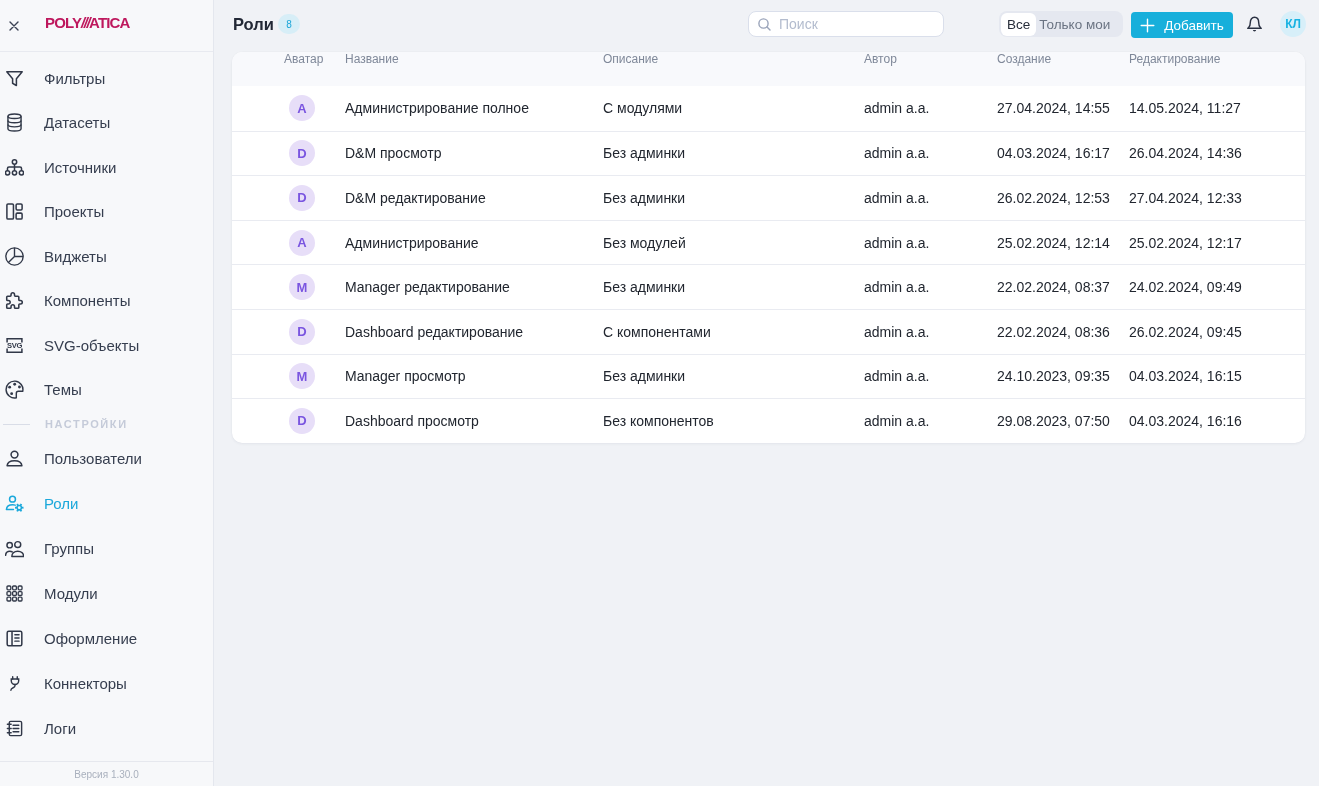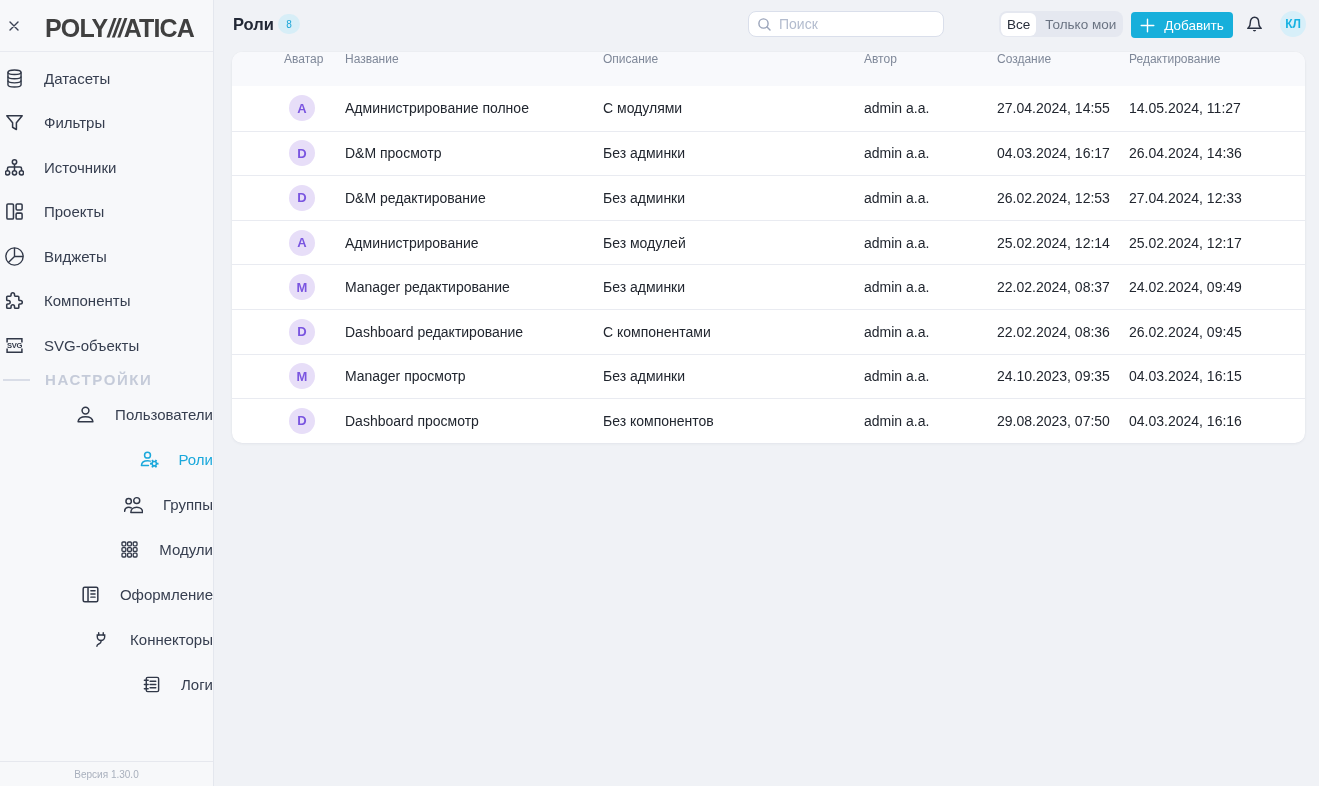--- a/index.html
+++ b/index.html
@@ -5,51 +5,51 @@
 <style>
   * { margin:0; padding:0; box-sizing:border-box; }
   html,body { width:1319px; height:786px; overflow:hidden; }
   body { font-family:"Liberation Sans", sans-serif; background:#f0f2f6; position:relative; }
 
   
   .sidebar { position:absolute; left:0; top:0; width:214px; height:786px;
              background:#f7f8fa; border-right:1px solid #e4e7ee; }
   .sb-head { height:52px; border-bottom:1px solid #e8eaf0; position:relative; }
   .sb-close { position:absolute; left:5px; top:17px; width:18px; height:18px; color:#3b4254; }
-  .sb-logo { position:absolute; left:45px; top:14px; font-size:25px; font-weight:700;
-             color:#404040; letter-spacing:-0.85px; }
+  .sb-logo { position:absolute; left:45px; top:14px; font-size:15px; font-weight:700;
+             color:#be185d; letter-spacing:-0.85px; }
   .sb-logo .sl { letter-spacing:-1.5px; font-style:italic; font-weight:700; }
   .menu { position:absolute; top:52px; left:0; right:0; padding-top:4px; }
   .mi { height:44.5px; display:flex; align-items:center; }
-  .mi.st { height:45px;justify-content:flex-end; }
+  .mi.st { height:45px; }
   .mi .ic { width:19px; height:19px; margin-left:5px; flex:none; color:#313848; }
   .mi .lb { margin-left:20px; font-size:15px; color:#363e4f; }
   .mi.active .ic { color:#1aa8db; }
   .mi.active .lb { color:#1aa8db; }
   .sec { height:24px; display:flex; align-items:center; position:relative; }
   .sec .line { position:absolute; left:3px; top:11.5px; width:27px; height:1.5px; background:#d9dde7; }
-  .sec .t { margin-left:45px; font-size:15px; font-weight:700; color:#c5cbd9; letter-spacing:1.6px; }
+  .sec .t { margin-left:45px; font-size:11px; font-weight:700; color:#c5cbd9; letter-spacing:1.6px; }
   .sb-ver { position:absolute; bottom:0; left:0; right:0; height:25px; border-top:1px solid #e6e8ee;
             display:flex; align-items:center; justify-content:center;
             font-size:10px; color:#a9b0bd; }
 
   
   .title { position:absolute; left:233px; top:15px; font-size:16.5px; font-weight:700; color:#222836; }
   .badge { position:absolute; left:278px; top:14px; min-width:22px; height:20px; border-radius:11px;
            background:#d7eef7; color:#1aa5d8; font-size:10px; display:flex; align-items:center;
            justify-content:center; padding:0 6px; }
   .search { position:absolute; left:748px; top:11px; width:196px; height:26px; background:#fff;
             border:1px solid #dadfeb; border-radius:8px; display:flex; align-items:center; }
   .search svg { margin-left:8px; flex:none; color:#9aa4ba; }
   .search .ph { margin-left:7px; font-size:14px; color:#b3bcce; }
   .toggle { position:absolute; left:999px; top:11px; width:124px; height:26px; background:#e5e8f0;
             border-radius:8px; display:flex; align-items:center; padding:2px; }
   .toggle .on { background:#fff; border-radius:6px; height:23px; padding:0 6px; display:flex;
                 align-items:center; font-size:13.5px; color:#272d3a; white-space:nowrap; }
-  .toggle .off { padding-left:9px; font-size:13.5px; color:#6a7382; white-space:nowrap; }
+  .toggle .off { padding-left:3px; font-size:13.5px; color:#6a7382; white-space:nowrap; }
   .addbtn { position:absolute; left:1131px; top:12px; width:102px; height:26px; background:#17afdb;
             border-radius:4px; color:#fff; display:flex; align-items:center; justify-content:center;
             font-size:13.5px; }
   .addbtn svg { margin-right:9px; }
   .bell { position:absolute; left:1246px; top:15px; width:17px; height:18px; color:#2b3243; }
   .uav { position:absolute; left:1280px; top:11px; width:26px; height:26px; border-radius:50%;
          background:#d7eff9; color:#17b2e2; font-size:12px; font-weight:700;
          display:flex; align-items:center; justify-content:center; }
 
   
@@ -75,32 +75,32 @@
 
 <div class="sidebar">
   <div class="sb-head">
     <svg class="sb-close" viewBox="0 0 18 18" fill="none" stroke="currentColor" stroke-width="1.4" stroke-linecap="round">
         <path d="M5 5l8 8M13 5l-8 8"></path>
       </svg>
     <div class="sb-logo">POLY<span class="sl">///</span>ATICA</div>
   </div>
   <div class="menu">
     <div class="mi">
+        <svg class="ic" viewBox="0 0 20 20" fill="none" stroke="currentColor" stroke-width="1.5" stroke-linejoin="round">
+          <path d="M1.9 2.9h16.2l-6.1 7.3v7.2l-4-2.4v-4.8L1.9 2.9z" stroke-width="1.6"></path>
+        </svg>
+        <div class="lb">Фильтры</div>
+      </div>
+    <div class="mi">
         <svg class="ic" viewBox="0 0 20 20" fill="none" stroke="currentColor" stroke-width="1.5">
           <ellipse cx="10" cy="3.4" rx="6.9" ry="2.4"></ellipse>
           <path d="M3.1 3.4v13.2c0 1.3 3.1 2.4 6.9 2.4s6.9-1.1 6.9-2.4V3.4"></path>
           <path d="M3.1 7.8c0 1.3 3.1 2.4 6.9 2.4s6.9-1.1 6.9-2.4M3.1 12.2c0 1.3 3.1 2.4 6.9 2.4s6.9-1.1 6.9-2.4"></path>
         </svg>
         <div class="lb">Датасеты</div>
-      </div>
-    <div class="mi">
-        <svg class="ic" viewBox="0 0 20 20" fill="none" stroke="currentColor" stroke-width="1.5" stroke-linejoin="round">
-          <path d="M1.9 2.9h16.2l-6.1 7.3v7.2l-4-2.4v-4.8L1.9 2.9z" stroke-width="1.6"></path>
-        </svg>
-        <div class="lb">Фильтры</div>
       </div>
     <div class="mi">
         <svg class="ic" viewBox="0 0 20 20" fill="none" stroke="currentColor" stroke-width="1.5">
           <circle cx="10" cy="4.2" r="2.3" stroke-width="1.6"></circle>
           <path d="M10 6.5v6.9M2.6 13.3v-2.3a1.6 1.6 0 0 1 1.6-1.6h11.6a1.6 1.6 0 0 1 1.6 1.6v2.3" stroke-width="1.6"></path>
           <circle cx="2.7" cy="15.6" r="2.25" stroke-width="1.6"></circle>
           <circle cx="10" cy="15.6" r="2.25" stroke-width="1.6"></circle>
           <circle cx="17.3" cy="15.6" r="2.25" stroke-width="1.6"></circle>
         </svg>
         <div class="lb">Источники</div>
@@ -125,20 +125,30 @@
           <path d="M4 7h3a1 1 0 0 0 1-1v-1a2 2 0 0 1 4 0v1a1 1 0 0 0 1 1h3a1 1 0 0 1 1 1v3a1 1 0 0 0 1 1h1a2 2 0 0 1 0 4h-1a1 1 0 0 0-1 1v3a1 1 0 0 1-1 1h-3a1 1 0 0 1-1-1v-1a2 2 0 0 0-4 0v1a1 1 0 0 1-1 1H4a1 1 0 0 1-1-1v-3a1 1 0 0 1 1-1h1a2 2 0 0 0 0-4H4a1 1 0 0 1-1-1V8a1 1 0 0 1 1-1"></path>
         </svg>
         <div class="lb">Компоненты</div>
       </div>
     <div class="mi">
         <svg class="ic" viewBox="0 0 20 20" fill="none" stroke="currentColor" stroke-width="1.5">
           <path d="M2.2 6.9V2.9h15.6v4M2.2 13.1v4h15.6v-4" stroke-width="1.6"></path>
           <text x="10" y="12.9" font-size="8" font-weight="bold" text-anchor="middle" fill="currentColor" stroke="none" font-family="Liberation Sans" letter-spacing="-0.3">SVG</text>
         </svg>
         <div class="lb">SVG-объекты</div>
+      </div>
+    <div class="mi">
+        <svg class="ic" viewBox="0 0 20 20" fill="none" stroke="currentColor" stroke-width="1.5">
+          <path d="M18.65 11.9H14.1a2.2 2.2 0 0 0-2.2 2.2v4.55A8.85 8.85 0 1 1 18.65 11.9z" stroke-width="1.5"></path>
+          <circle cx="10.2" cy="4.5" r="1.5" fill="currentColor" stroke="none"></circle>
+          <circle cx="4.9" cy="7.5" r="1.5" fill="currentColor" stroke="none"></circle>
+          <circle cx="15.2" cy="7.4" r="1.5" fill="currentColor" stroke="none"></circle>
+          <circle cx="7" cy="14.4" r="1.5" fill="currentColor" stroke="none"></circle>
+        </svg>
+        <div class="lb">Темы</div>
       </div>
     <div class="sec">
         <div class="line"></div>
         <div class="t">НАСТРОЙКИ</div>
       </div>
     <div class="mi st">
         <svg class="ic" viewBox="0 0 20 20" fill="none" stroke="currentColor" stroke-width="1.5">
           <circle cx="10" cy="5.9" r="3.6" stroke-width="1.6"></circle>
           <path d="M2.2 17.7c.3-3.2 3.4-5.3 7.8-5.3s7.5 2.1 7.8 5.3z" stroke-width="1.6" stroke-linejoin="round"></path>
         </svg>

